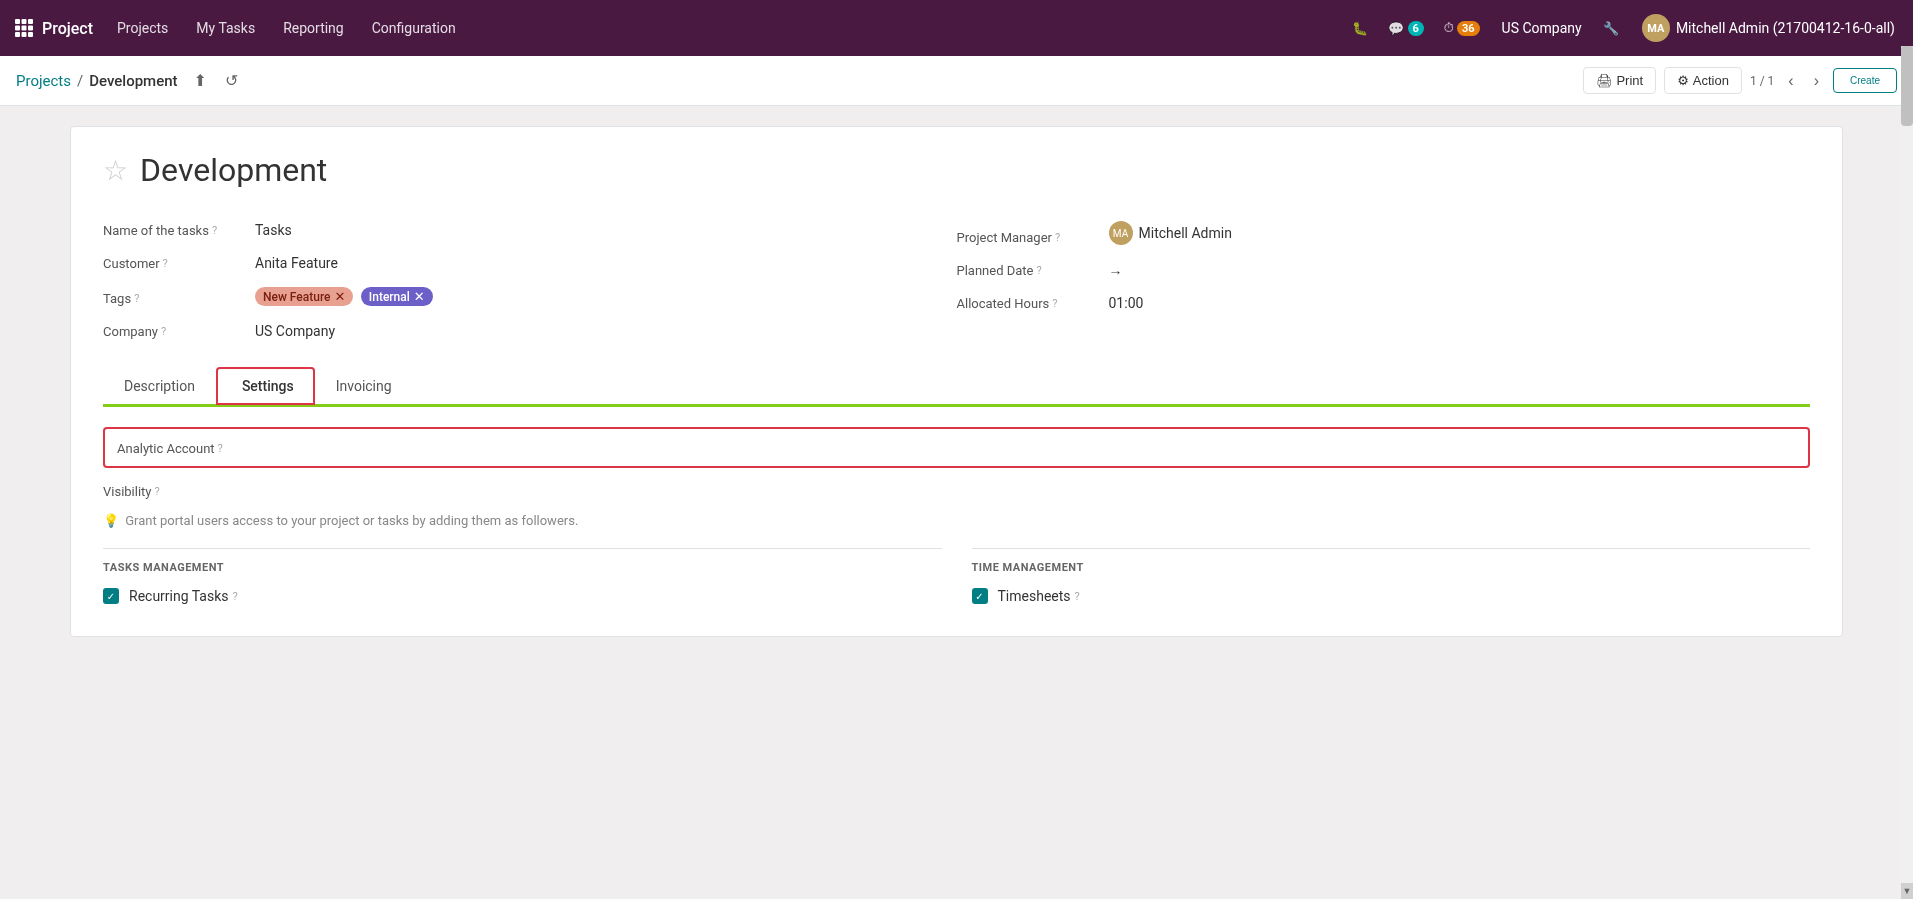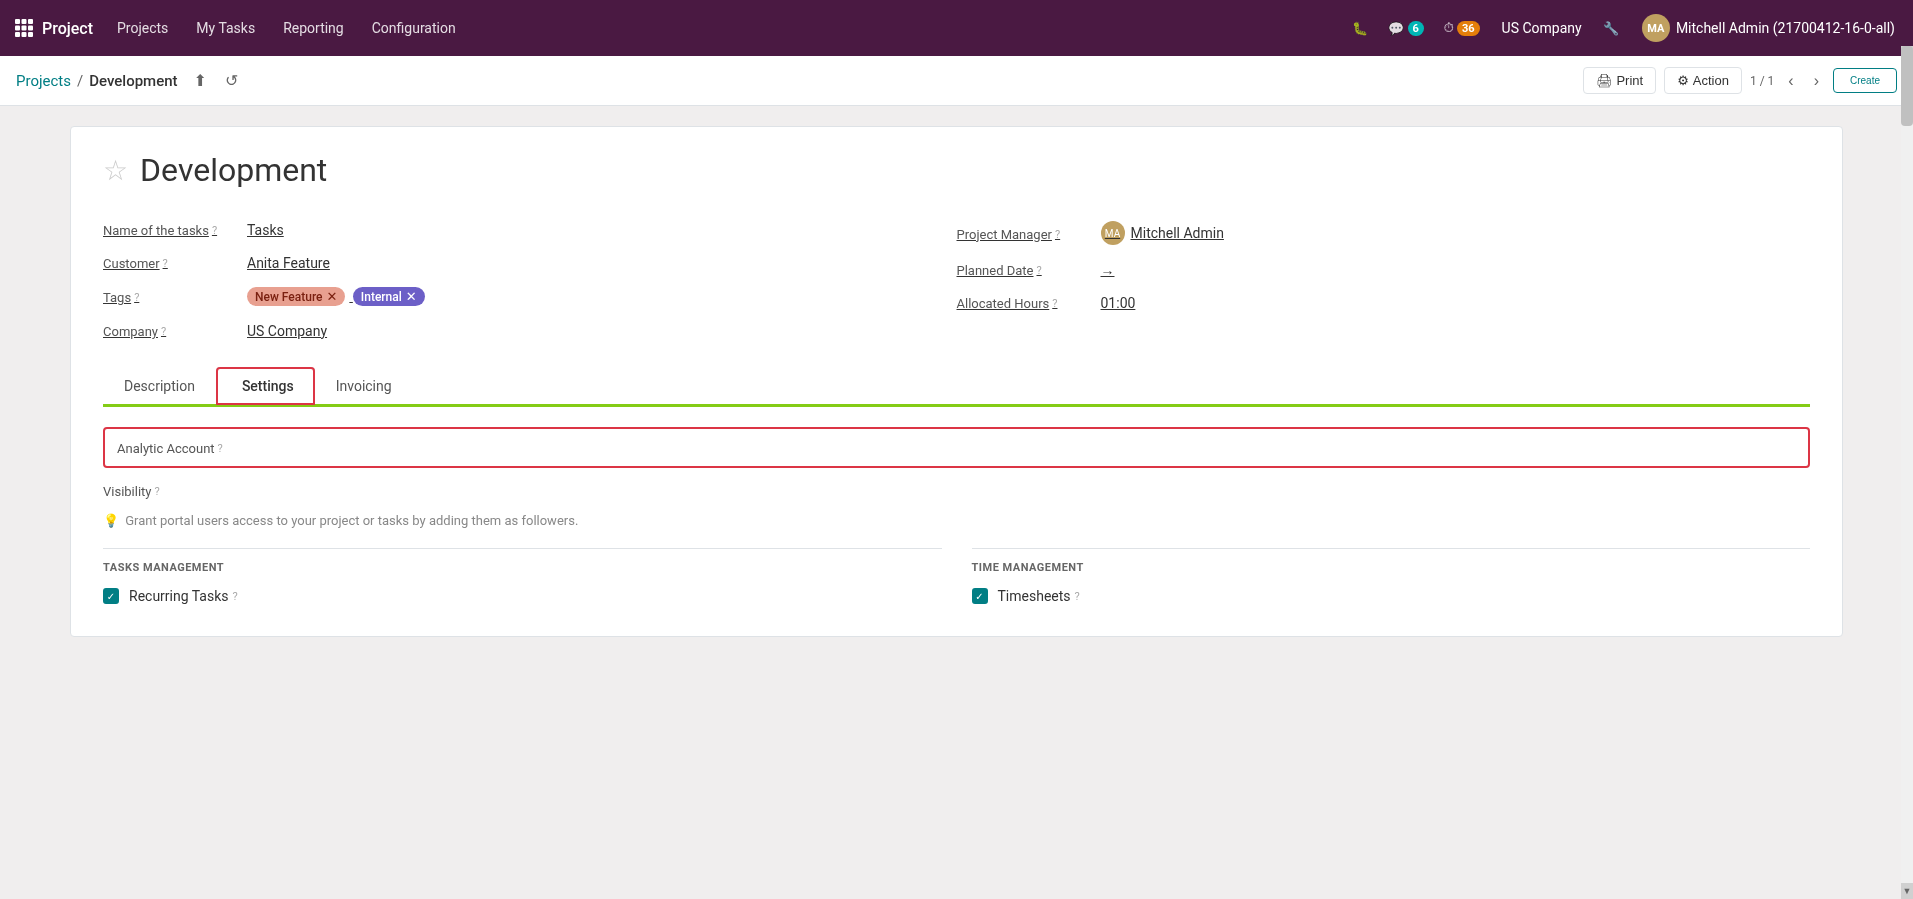--- a/index.html
+++ b/index.html
@@ -156,24 +156,23 @@
 
     
     .form-grid {
       display: grid;
       grid-template-columns: 1fr 1fr;
       gap: 0;
       margin-bottom: 20px;
     }
     .form-row {
       display: flex;
-      align-items: center;
+      align-items: flex-end;
       padding: 8px 0;
-      gap: 4px;
-      text-decoration: underline;
+      gap: 12px;
     }
     .field-label {
       min-width: 140px;
       color: #555;
       font-size: 13px;
       padding-top: 2px;
       display: flex; align-items: center; gap: 3px;
     }
     .field-help {
       color: #aaa;

